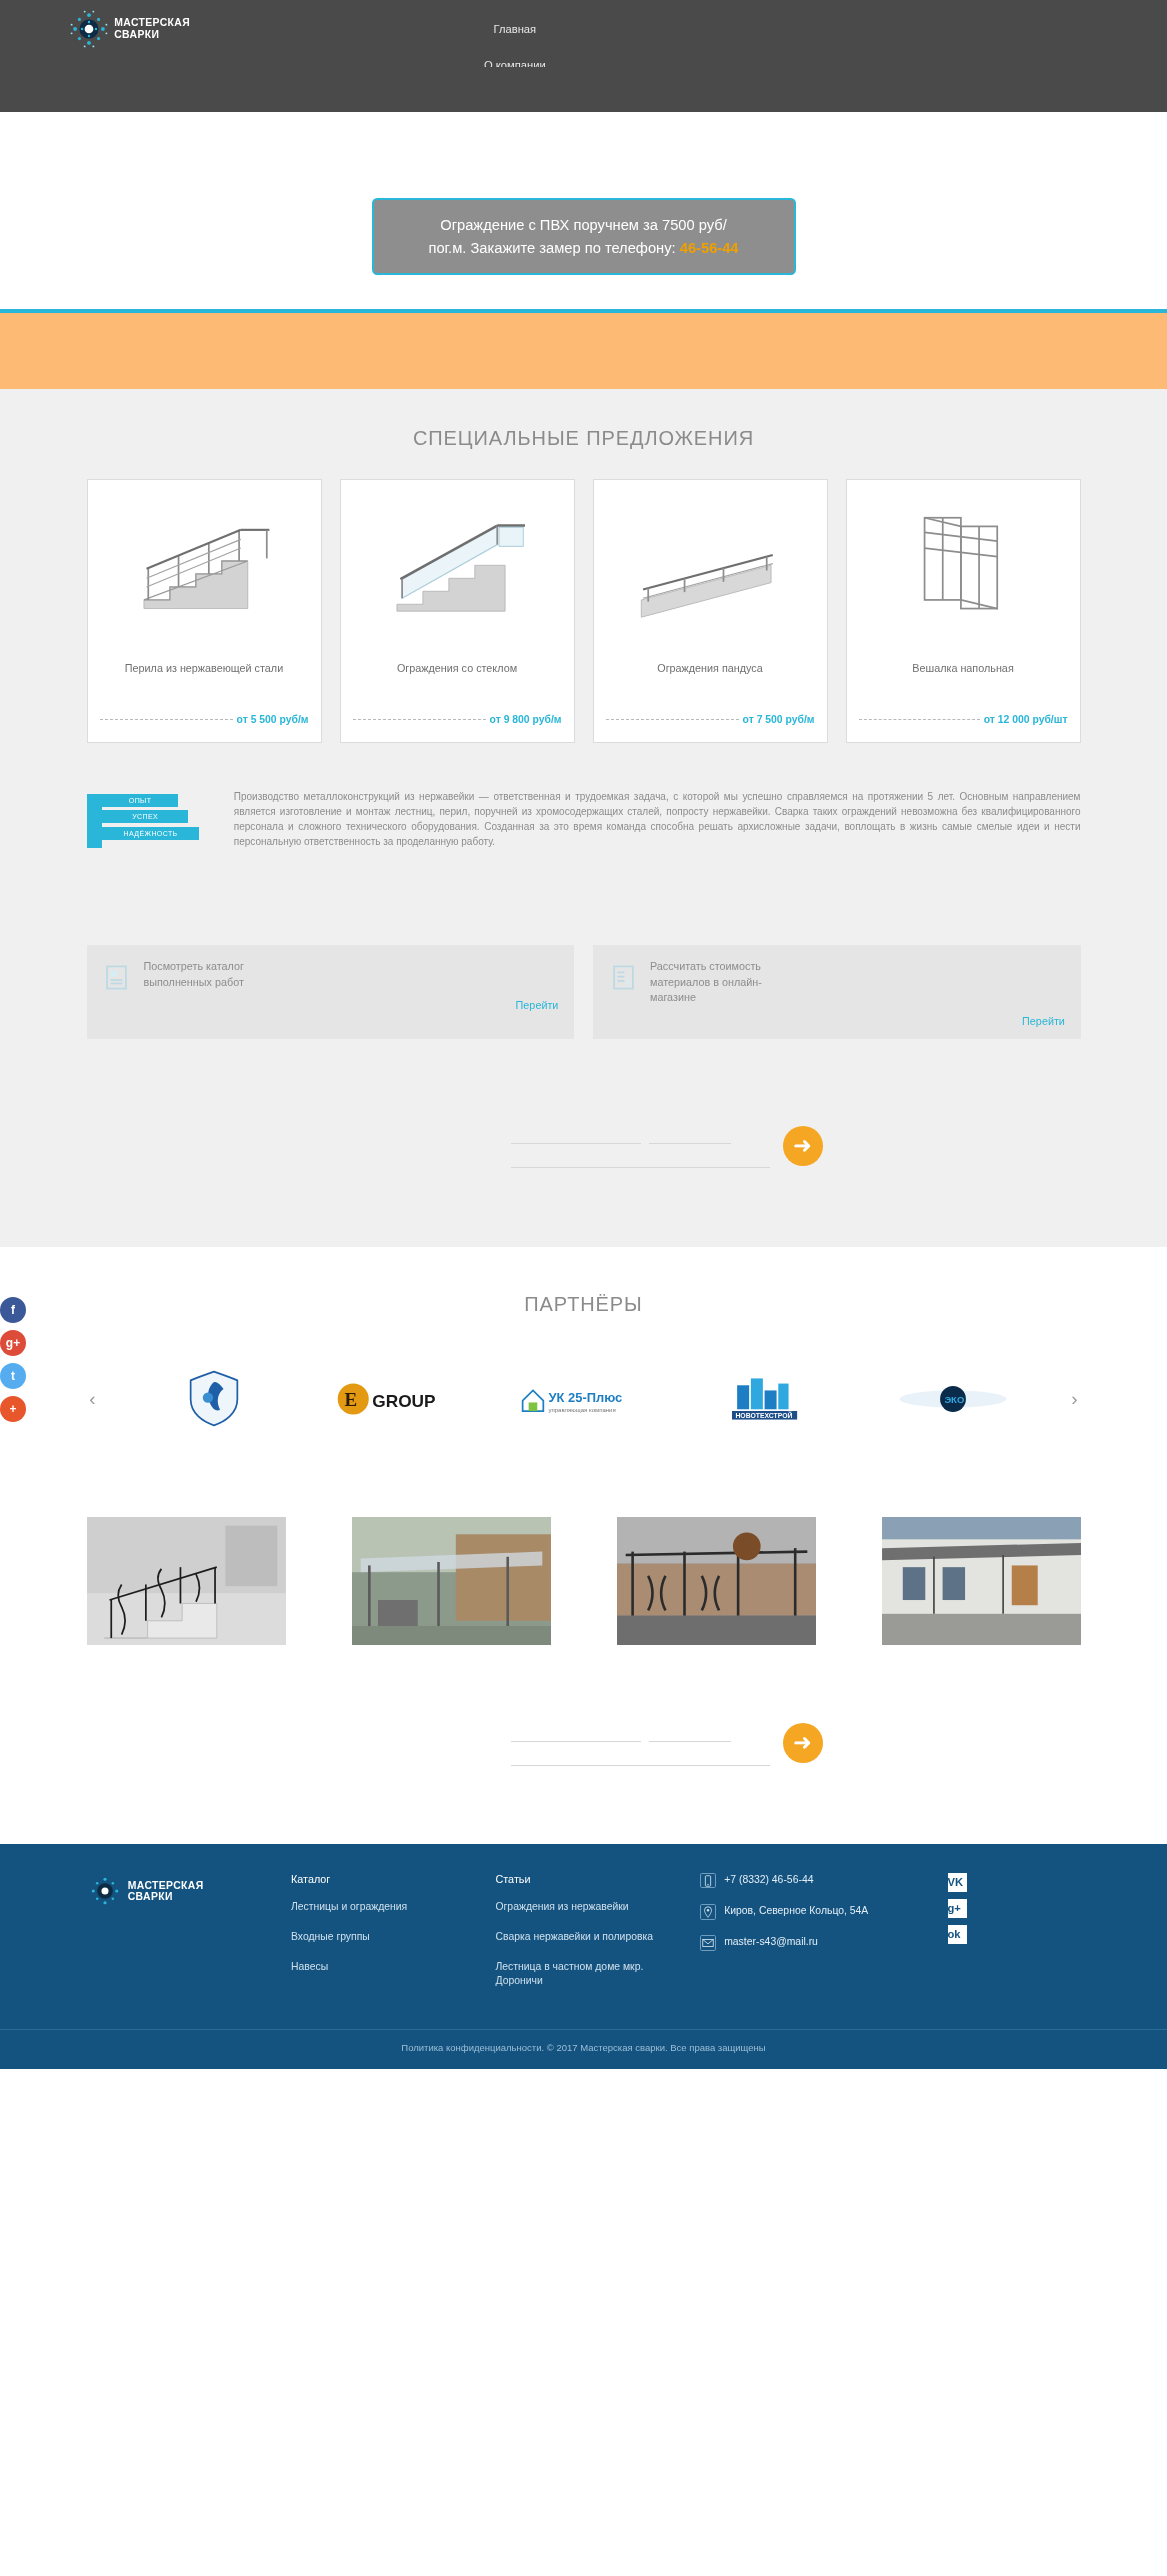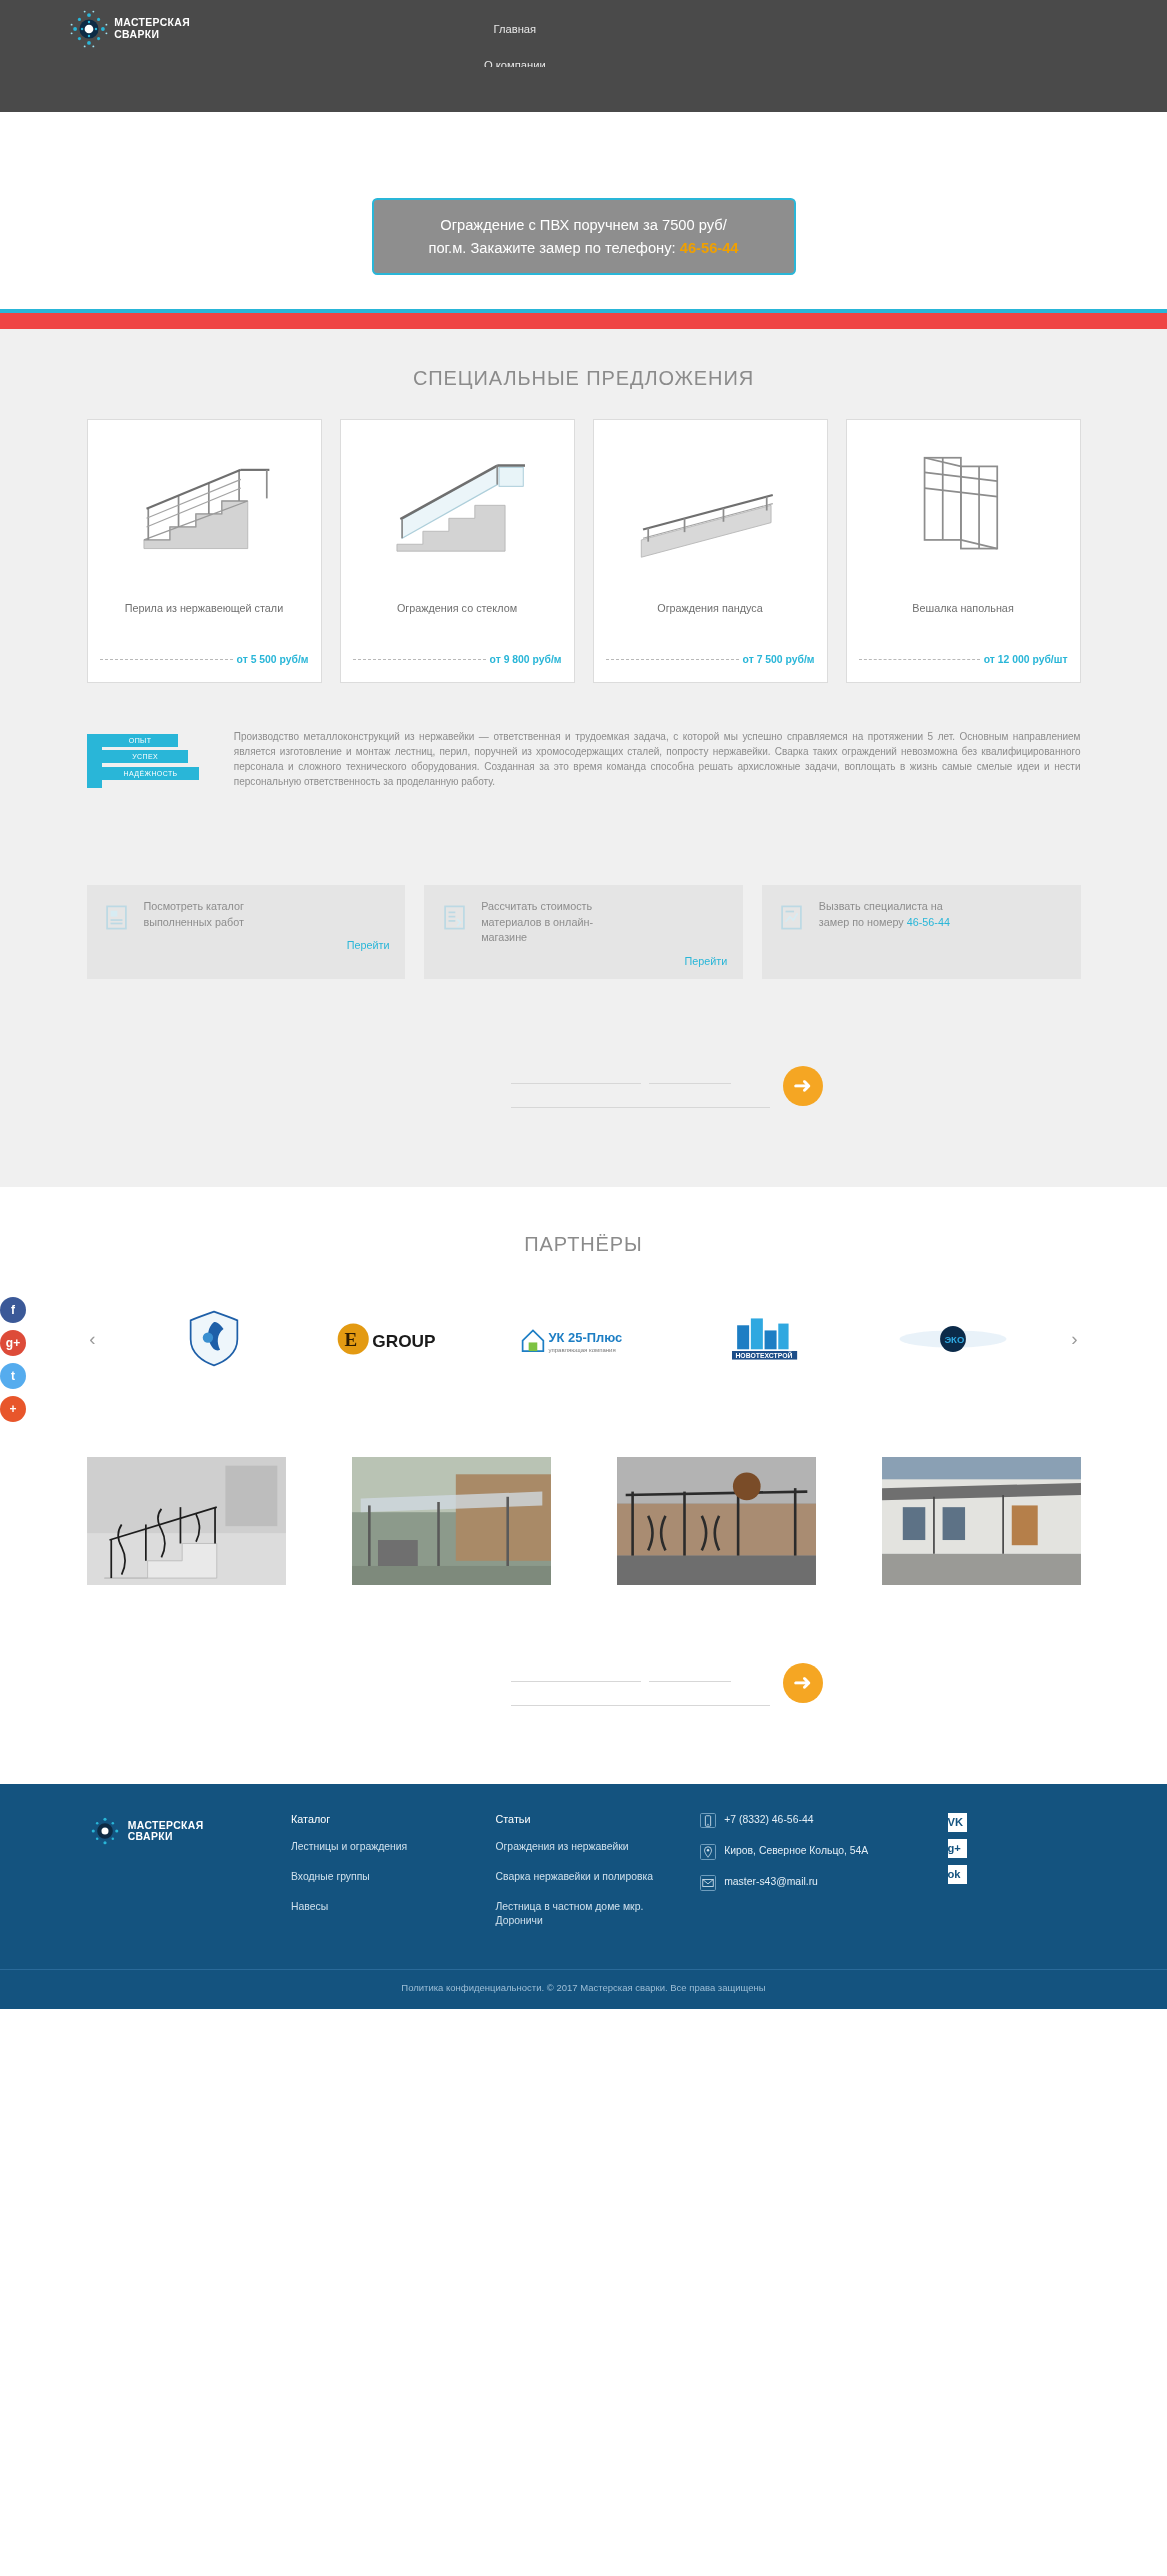--- a/index.html
+++ b/index.html
@@ -41,22 +41,22 @@
     text-align: center;
     color: #f0a000; font-size: 14.7px; font-weight: bold;
   }
   .header-strip {
     width: 1167px; height: 45px; background: #4a4a4a;
     position: relative;
   }
 
   
   .hero {
-    width: 1167px; height: 217px;
-    background: #ef4444;
+    width: 1167px; height: 277px;
+    background: #fdba74;
     position: relative;
   }
   .promo-box {
     position: absolute; left: 50%; transform: translateX(-50%);
     top: 86px;
     width: 424px; padding: 14px 15.6px;
     border: 2.6px solid #29b6d8;
     border-radius: 5.2px;
     text-align: center;
     color: #ffffff;
@@ -424,36 +424,20 @@
       <div class="tile-body">
         <div class="tile-text">
           <span>Рассчитать стоимость</span><br>
           <span>материалов в онлайн-</span><br>
           <span>магазине</span>
         </div>
         <a class="tile-link" href="#">Перейти</a>
       </div>
     </div>
 
-    <div class="tile">
-      <div class="tile-ico">
-        <svg width="29" height="29" viewBox="0 0 34 34">
-          <rect x="6" y="4" width="22" height="26" fill="none" stroke="#bcd9e4" stroke-width="2"></rect>
-          <path d="M10 22 l5 -6 l4 4 l5 -8" fill="none" stroke="#d7ecf3" stroke-width="2"></path>
-          <line x1="10" y1="10" x2="20" y2="10" stroke="#bcd9e4" stroke-width="2"></line>
-        </svg>
-      </div>
-      <div class="tile-body">
-        <div class="tile-text">
-          <span>Вызвать специалиста на</span><br>
-          <span>замер по номеру</span>
-          <span class="hl">46-56-44</span>
-        </div>
-      </div>
-    </div>
 
   </div>
 
   <div class="reviews">
     <div class="rev-lines">
       <div class="rev-line short"></div>
       <div class="rev-line mid"></div>
       <div class="rev-line"></div>
     </div>
     <div class="arrow-btn">➜</div>

